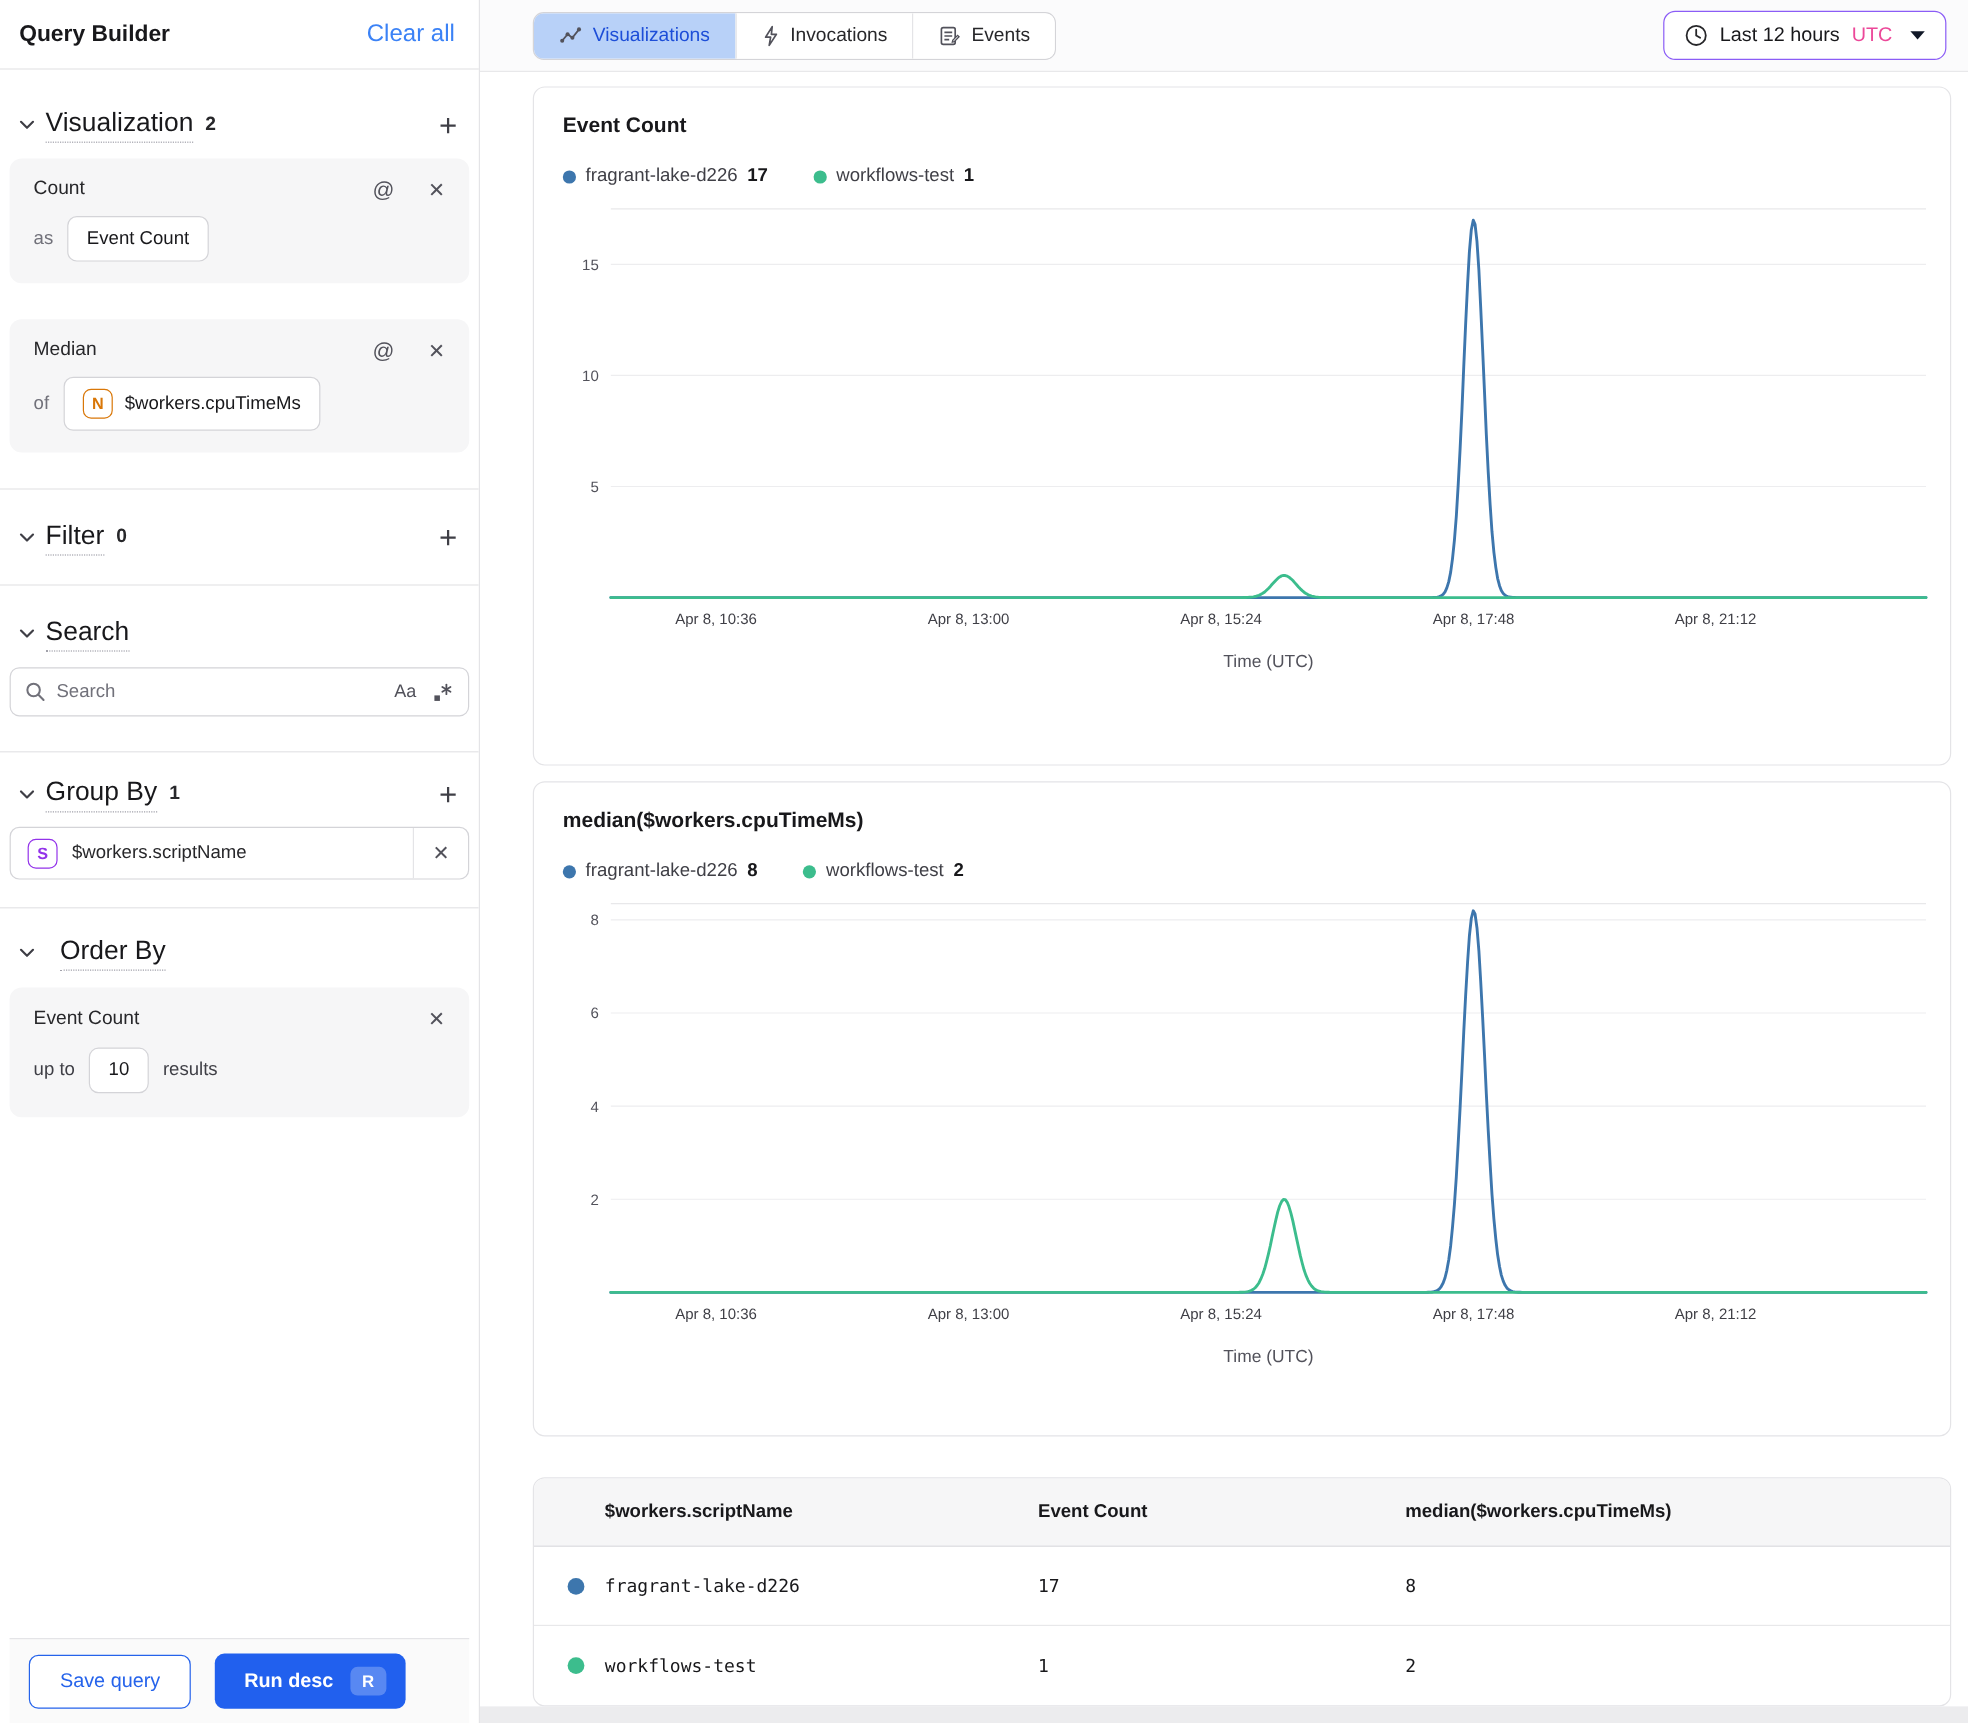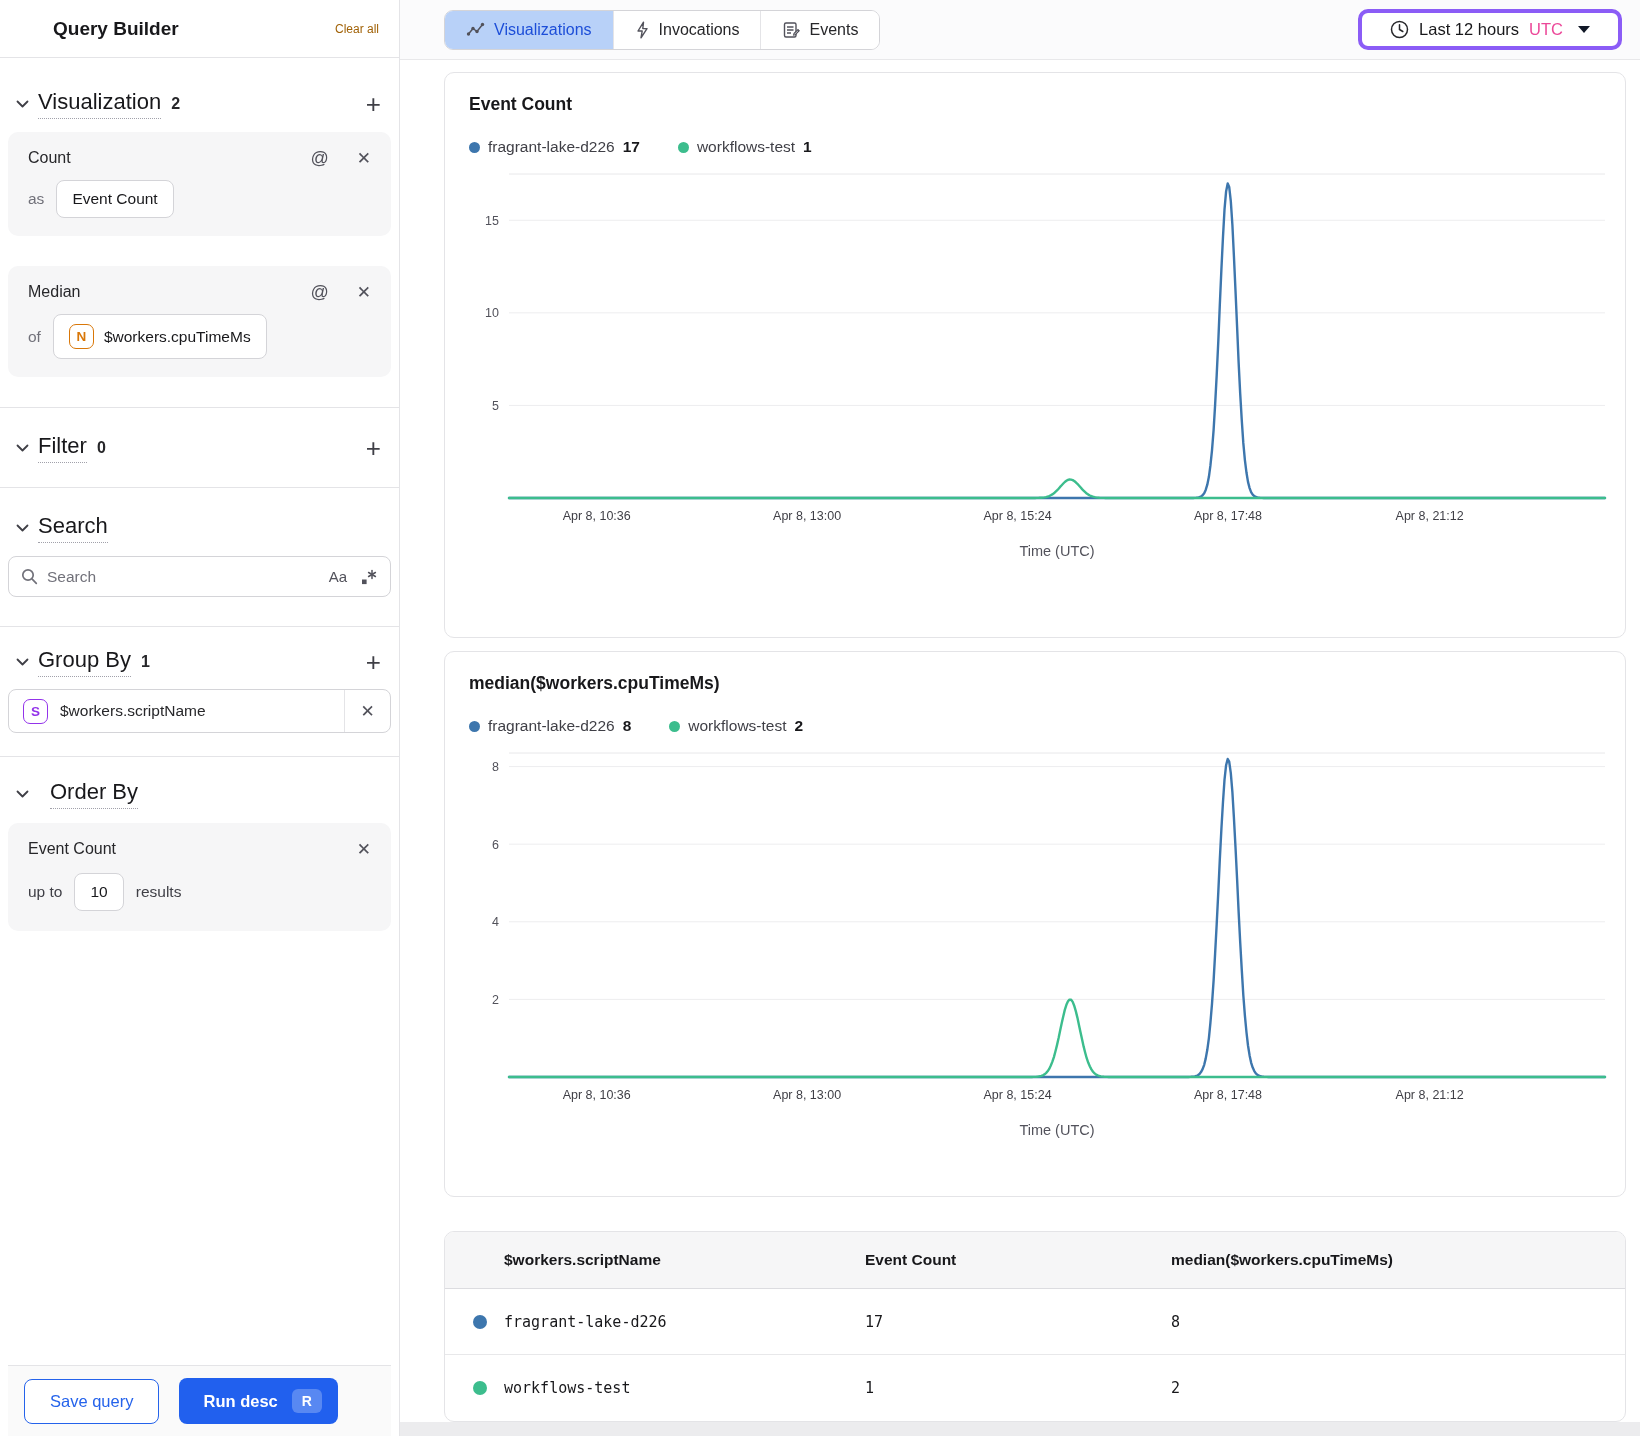--- a/index.html
+++ b/index.html
@@ -7,22 +7,22 @@
   body {
     font-family:"Liberation Sans", sans-serif;
     color:#27272a; background:#ffffff; display:flex; overflow:hidden;
     font-size:16px;
   }
   
   .sidebar { width:400px; min-width:400px; height:1436px; border-right:1px solid #e4e4e7;
              display:flex; flex-direction:column; background:#fff; }
   .sidebar-header { height:58px; border-bottom:1px solid #e4e4e7; display:flex;
                     align-items:center; justify-content:space-between; padding:0 20px 0 16px; flex:none; }
-  .sidebar-title { font-size:19px; font-weight:bold; color:#18181b;margin-left:37px; }
-  .link-blue { color:#a16207; font-size:12px; cursor:pointer; }
+  .sidebar-title { font-size:19px; font-weight:bold; color:#18181b; }
+  .link-blue { color:#3b82f6; font-size:20px; cursor:pointer; }
   .side-scroll { flex:1; padding:0 8px; overflow:hidden; display:flex; flex-direction:column; }
   .section-head { display:flex; align-items:center; padding:0 6px 0 5px; }
   .chev { width:18px; height:18px; margin-right:7px; display:flex; align-items:center; justify-content:center; cursor:pointer; }
   .sec-label { font-size:22px; color:#18181b; border-bottom:1.5px dotted #a1a1aa; padding-bottom:3px; }
   .sec-count { font-weight:bold; margin-left:10px; font-size:16px; }
   .plus-btn { margin-left:auto; font-size:26px; font-weight:300; color:#3f3f46; line-height:20px; cursor:pointer; padding:0 4px; }
   .divider { height:1px; background:#e4e4e7; margin:0 -8px; flex:none; }
   .agg-card { background:#f6f6f7; border-radius:10px; padding:17px 20px 18px 20px; }
   .card-head { display:flex; align-items:center; }
   .card-title { font-size:16px; color:#27272a; }
@@ -58,22 +58,22 @@
   
   .main { flex:1; display:flex; flex-direction:column; background:#fff; min-width:0; }
   .main-header { height:60px; border-bottom:1px solid #e8e8ea; background:#fbfbfc; display:flex;
                  align-items:center; justify-content:space-between; padding:0 18px 0 44px; flex:none; }
   .tabs { display:flex; border:1px solid #d4d4d8; border-radius:9px; overflow:hidden; background:#fff; height:40px; }
   .tab { display:flex; align-items:center; gap:9px; padding:0 21px; font-size:16px; color:#27272a;
          cursor:pointer; border-left:1px solid #e4e4e7; background:#fff; }
   .tab:first-child { border-left:none; }
   .tab.active { background:#b8d1f8; color:#1d4ed8; }
   .tab .ticon { color:#52525b; display:flex; }
-  .timepicker { border:4px solid #8b5cf6; border-radius:10px; height:41px; display:flex; align-items:center;
-                gap:10px; padding:0 28px; font-size:16.5px; background:#fff; cursor:pointer; }
+  .timepicker { border:1px solid #8b5cf6; border-radius:10px; height:41px; display:flex; align-items:center;
+                gap:10px; padding:0 17px; font-size:16.5px; background:#fff; cursor:pointer; }
   .tp-label { color:#18181b; }
   .tp-tz { color:#ec4899; }
   .caret-down { width:0; height:0; border-left:6px solid transparent; border-right:6px solid transparent;
                 border-top:7px solid #111827; margin-left:5px; }
   .main-body { flex:1; padding:12px 14px 0 44px; overflow:hidden; }
   .chart-card { border:1px solid #e4e4e7; border-radius:10px; background:#fff; padding:21px 0 0 24px; }
   .chart-card.first { height:566px; margin-bottom:13px; }
   .chart-card.second { height:546px; margin-bottom:34px; }
   .chart-title { font-size:17.5px; font-weight:bold; color:#18181b; }
   .legend { display:flex; gap:38px; margin-top:23px; align-items:center; }

